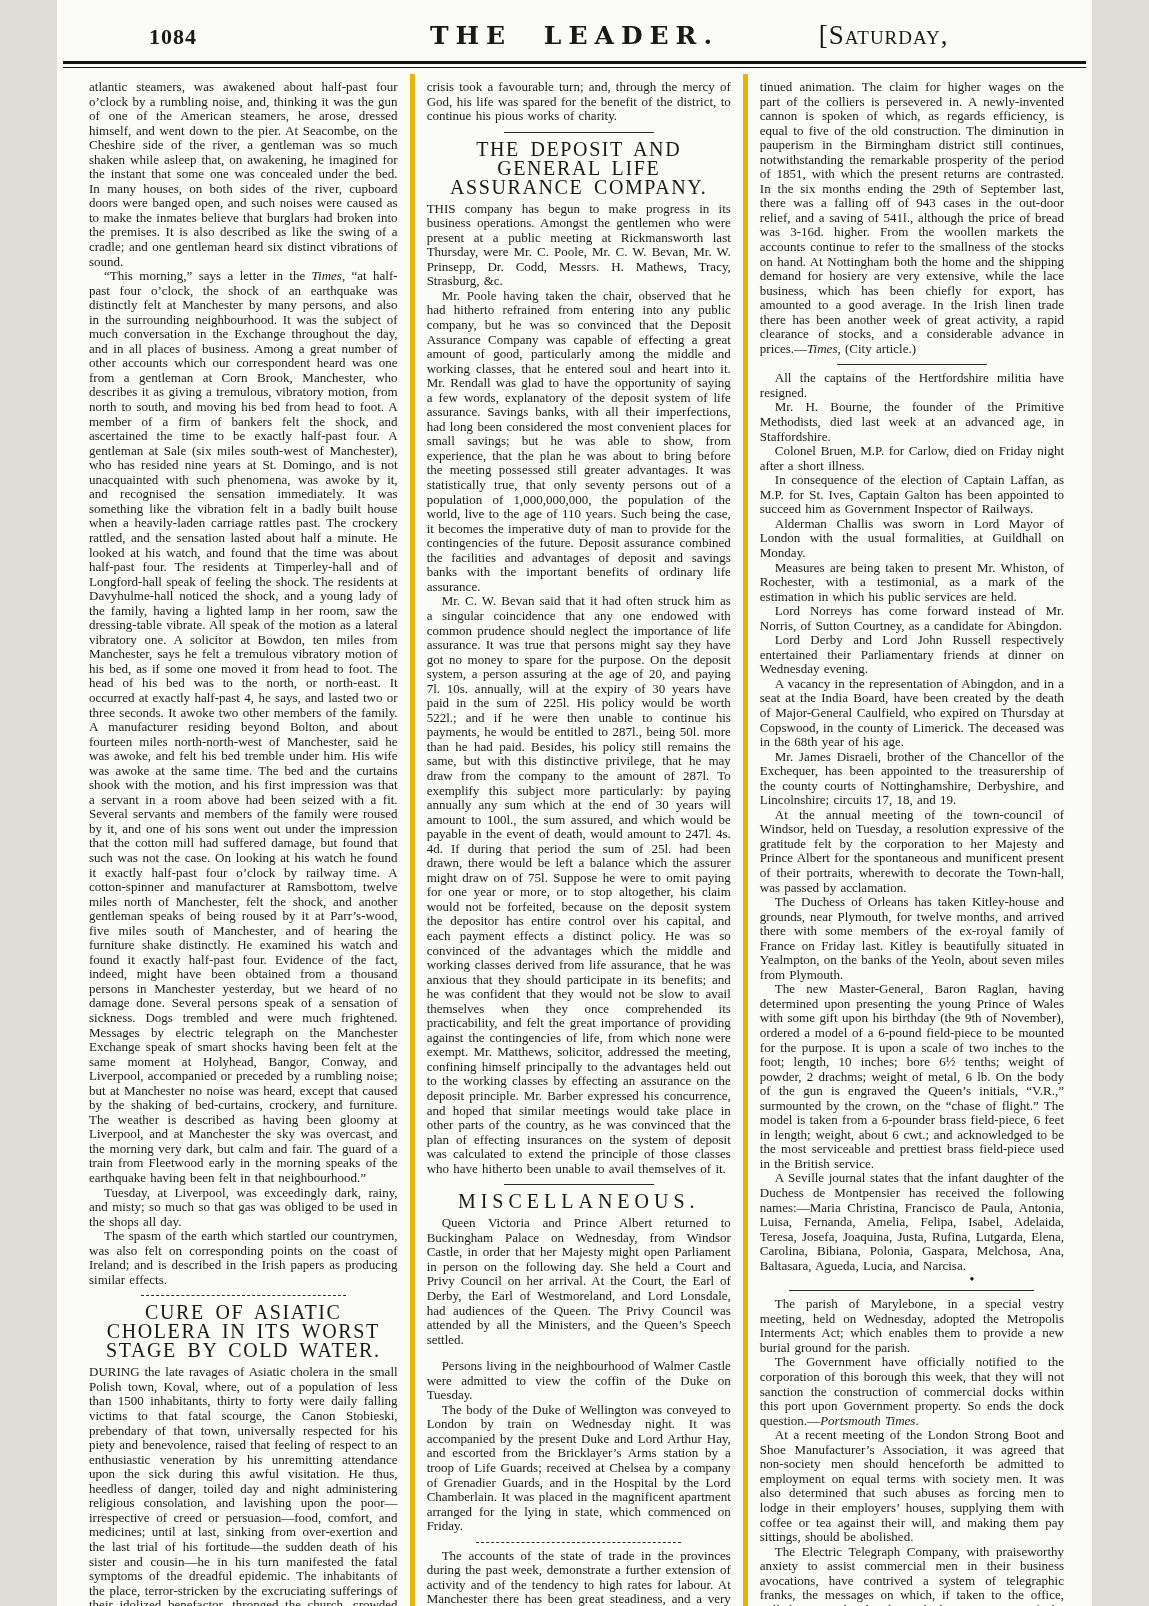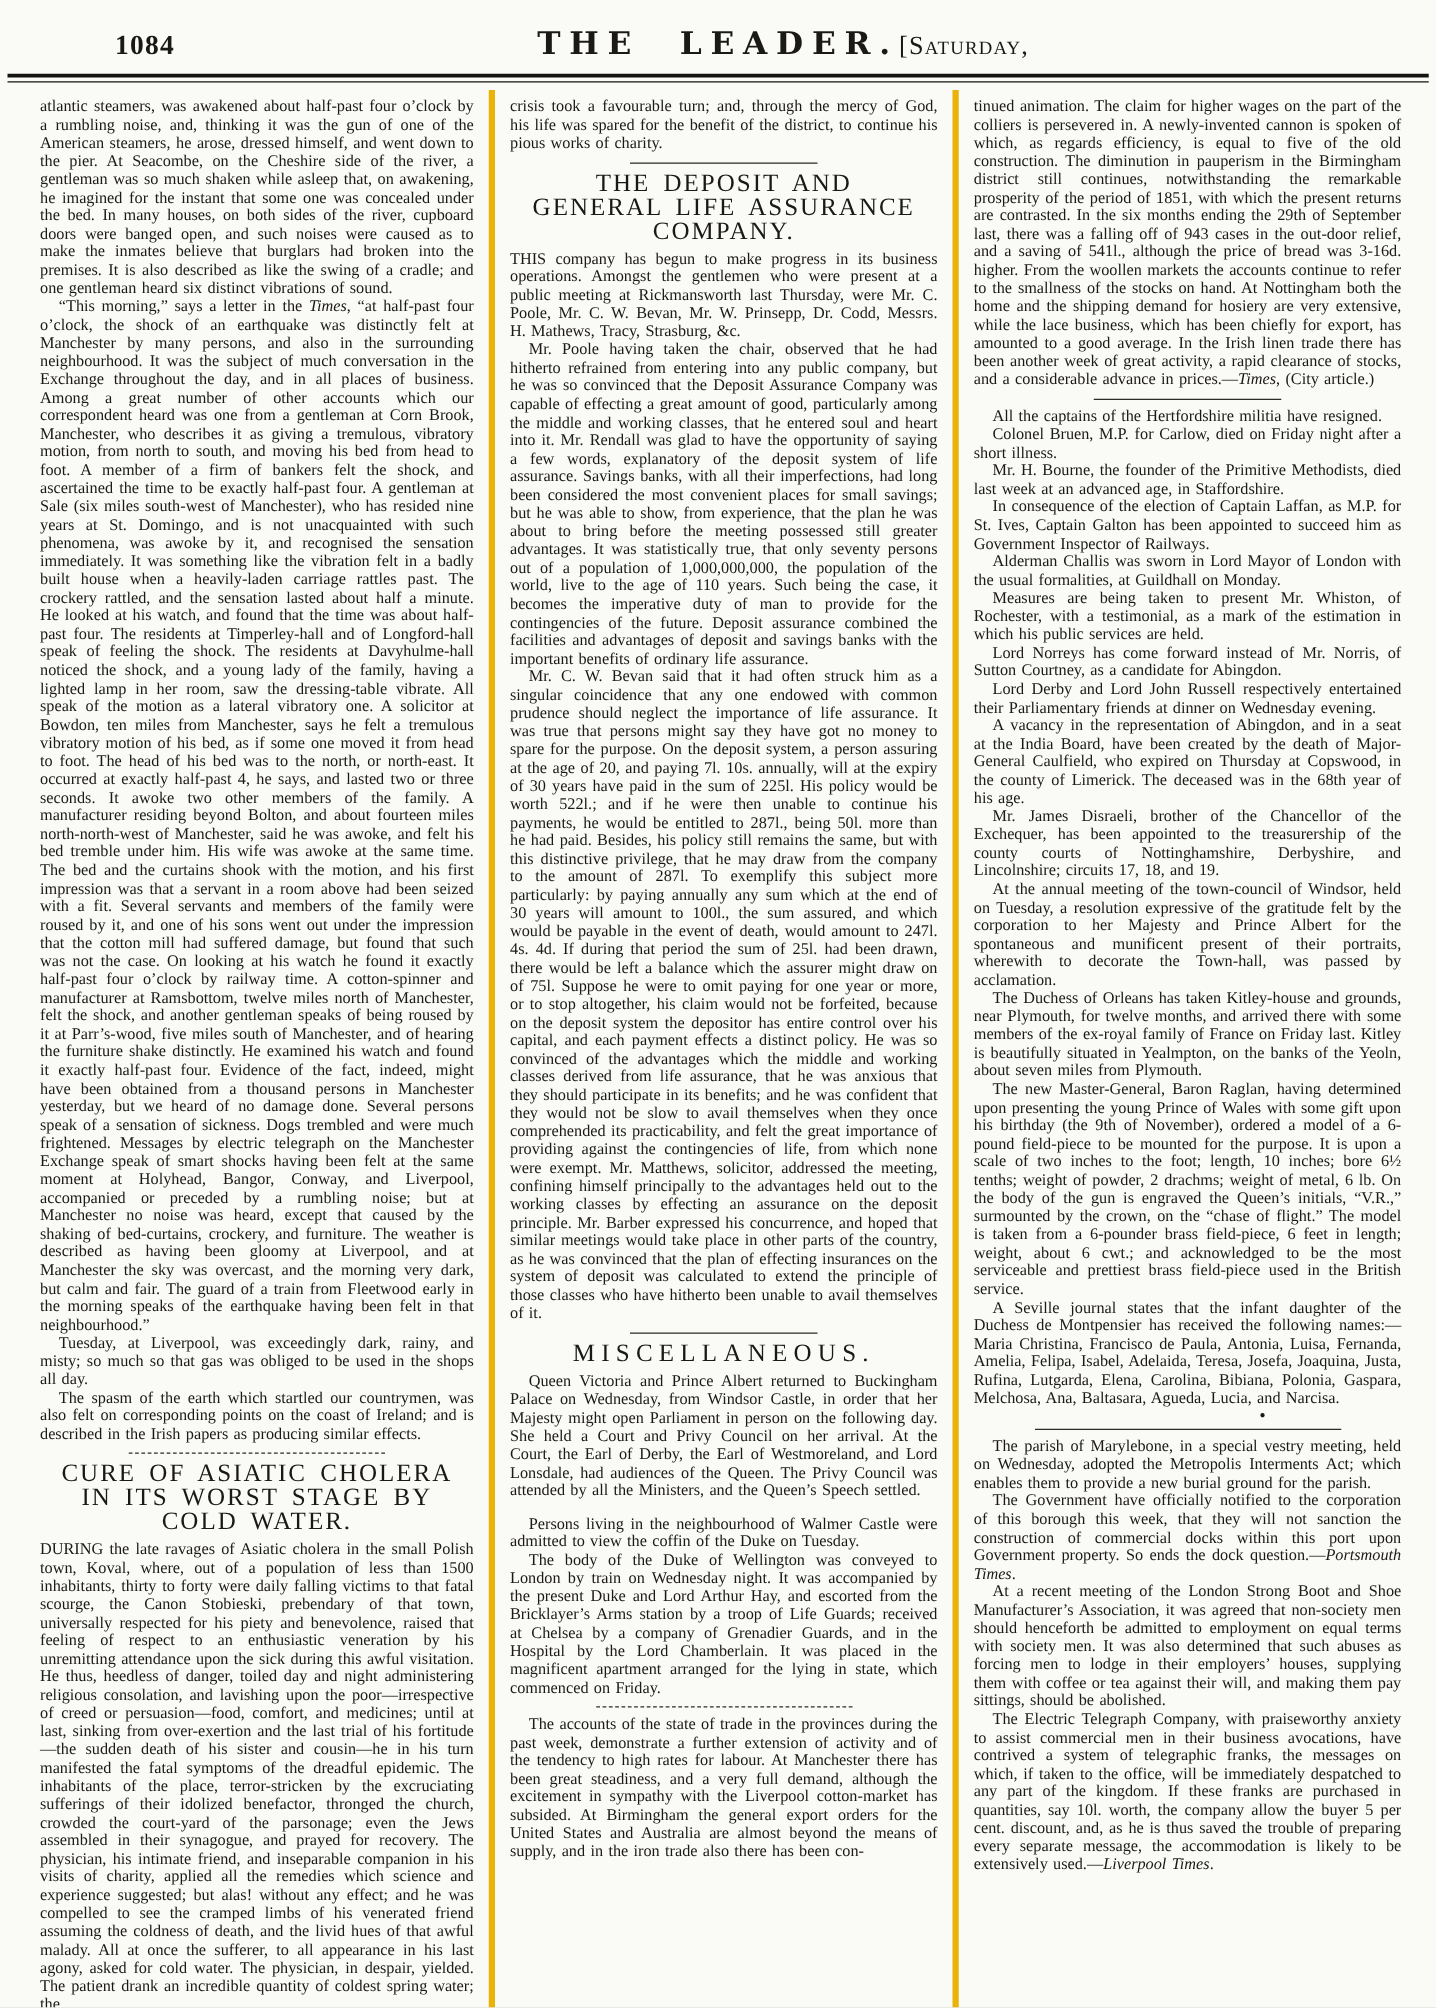--- a/index.html
+++ b/index.html
@@ -1,18 +1,18 @@
 <!DOCTYPE html>
 <html><head>
 <meta charset="utf-8">
 <style>
   html,body{margin:0;padding:0;background:#dedcd5;}
   .page{
     position:relative;
-    width:1149px;height:1606px;
+    width:1035px;height:1606px;
     margin:0 auto;
     background:#fafaf7;
     color:#1b1915;
     font-family:"Liberation Serif", serif;
     overflow:hidden;
     box-sizing:border-box;
   }
   
   .masthead-row{
     display:grid;
@@ -24,21 +24,21 @@
     font-size:22px;font-weight:bold;
     padding-left:62px;letter-spacing:1px;
   }
   .masthead{
     font-family:"DejaVu Serif", serif;
     font-size:25px;font-weight:bold;
     letter-spacing:7px;word-spacing:16px;
     white-space:nowrap;
   }
   .date-label{
-    font-size:21px;text-align:left;
+    font-size:27px;text-align:center;
     font-variant:small-caps;letter-spacing:1px;
     padding-right:14px;
   }
   .double-rule{
     margin:10px 6px 0 6px;
     border-top:3px solid #15130f;
     border-bottom:1px solid #15130f;
     height:3px;
   }
   
@@ -116,22 +116,22 @@
         <div class="gap"></div>
         <p class="body">Persons living in the neighbourhood of Walmer Castle were admitted to view the coffin of the Duke on Tuesday.</p>
         <p class="body">The body of the Duke of Wellington was conveyed to London by train on Wednesday night. It was accompanied by the present Duke and Lord Arthur Hay, and escorted from the Bricklayer’s Arms station by a troop of Life Guards; received at Chelsea by a company of Grenadier Guards, and in the Hospital by the Lord Chamberlain. It was placed in the magnificent apartment arranged for the lying in state, which commenced on Friday.</p>
         <div class="rule dashed"></div>
         <p class="body">The accounts of the state of trade in the provinces during the past week, demonstrate a further extension of activity and of the tendency to high rates for labour. At Manchester there has been great steadiness, and a very full demand, although the excitement in sympathy with the Liverpool cotton-market has subsided. At Birmingham the general export orders for the United States and Australia are almost beyond the means of supply, and in the iron trade also there has been con-</p>
       </div>
       <div class="col">
         <p class="body noindent">tinued animation. The claim for higher wages on the part of the colliers is persevered in. A newly-invented cannon is spoken of which, as regards efficiency, is equal to five of the old construction. The diminution in pauperism in the Birmingham district still continues, notwithstanding the remarkable prosperity of the period of 1851, with which the present returns are contrasted. In the six months ending the 29th of September last, there was a falling off of 943 cases in the out-door relief, and a saving of 541l., although the price of bread was 3-16d. higher. From the woollen markets the accounts continue to refer to the smallness of the stocks on hand. At Nottingham both the home and the shipping demand for hosiery are very extensive, while the lace business, which has been chiefly for export, has amounted to a good average. In the Irish linen trade there has been another week of great activity, a rapid clearance of stocks, and a considerable advance in prices.—<em>Times</em>, (City article.)</p>
         <div class="rule solid"></div>
         <p class="body">All the captains of the Hertfordshire militia have resigned.</p>
+        <p class="body">Mr. H. Bourne, the founder of the Primitive Methodists, died last week at an advanced age, in Staffordshire.</p>
         <p class="body">Colonel Bruen, M.P. for Carlow, died on Friday night after a short illness.</p>
-        <p class="body">Mr. H. Bourne, the founder of the Primitive Methodists, died last week at an advanced age, in Staffordshire.</p>
         <p class="body">In consequence of the election of Captain Laffan, as M.P. for St. Ives, Captain Galton has been appointed to succeed him as Government Inspector of Railways.</p>
         <p class="body">Alderman Challis was sworn in Lord Mayor of London with the usual formalities, at Guildhall on Monday.</p>
         <p class="body">Measures are being taken to present Mr. Whiston, of Rochester, with a testimonial, as a mark of the estimation in which his public services are held.</p>
         <p class="body">Lord Norreys has come forward instead of Mr. Norris, of Sutton Courtney, as a candidate for Abingdon.</p>
         <p class="body">Lord Derby and Lord John Russell respectively entertained their Parliamentary friends at dinner on Wednesday evening.</p>
         <p class="body">A vacancy in the representation of Abingdon, and in a seat at the India Board, have been created by the death of Major-General Caulfield, who expired on Thursday at Copswood, in the county of Limerick. The deceased was in the 68th year of his age.</p>
         <p class="body">Mr. James Disraeli, brother of the Chancellor of the Exchequer, has been appointed to the treasurership of the county courts of Nottinghamshire, Derbyshire, and Lincolnshire; circuits 17, 18, and 19.</p>
         <p class="body">At the annual meeting of the town-council of Windsor, held on Tuesday, a resolution expressive of the gratitude felt by the corporation to her Majesty and Prince Albert for the spontaneous and munificent present of their portraits, wherewith to decorate the Town-hall, was passed by acclamation.</p>
         <p class="body">The Duchess of Orleans has taken Kitley-house and grounds, near Plymouth, for twelve months, and arrived there with some members of the ex-royal family of France on Friday last. Kitley is beautifully situated in Yealmpton, on the banks of the Yeoln, about seven miles from Plymouth.</p>
         <p class="body">The new Master-General, Baron Raglan, having determined upon presenting the young Prince of Wales with some gift upon his birthday (the 9th of November), ordered a model of a 6-pound field-piece to be mounted for the purpose. It is upon a scale of two inches to the foot; length, 10 inches; bore 6½ tenths; weight of powder, 2 drachms; weight of metal, 6 lb. On the body of the gun is engraved the Queen’s initials, “V.R.,” surmounted by the crown, on the “chase of flight.” The model is taken from a 6-pounder brass field-piece, 6 feet in length; weight, about 6 cwt.; and acknowledged to be the most serviceable and prettiest brass field-piece used in the British service.</p>

